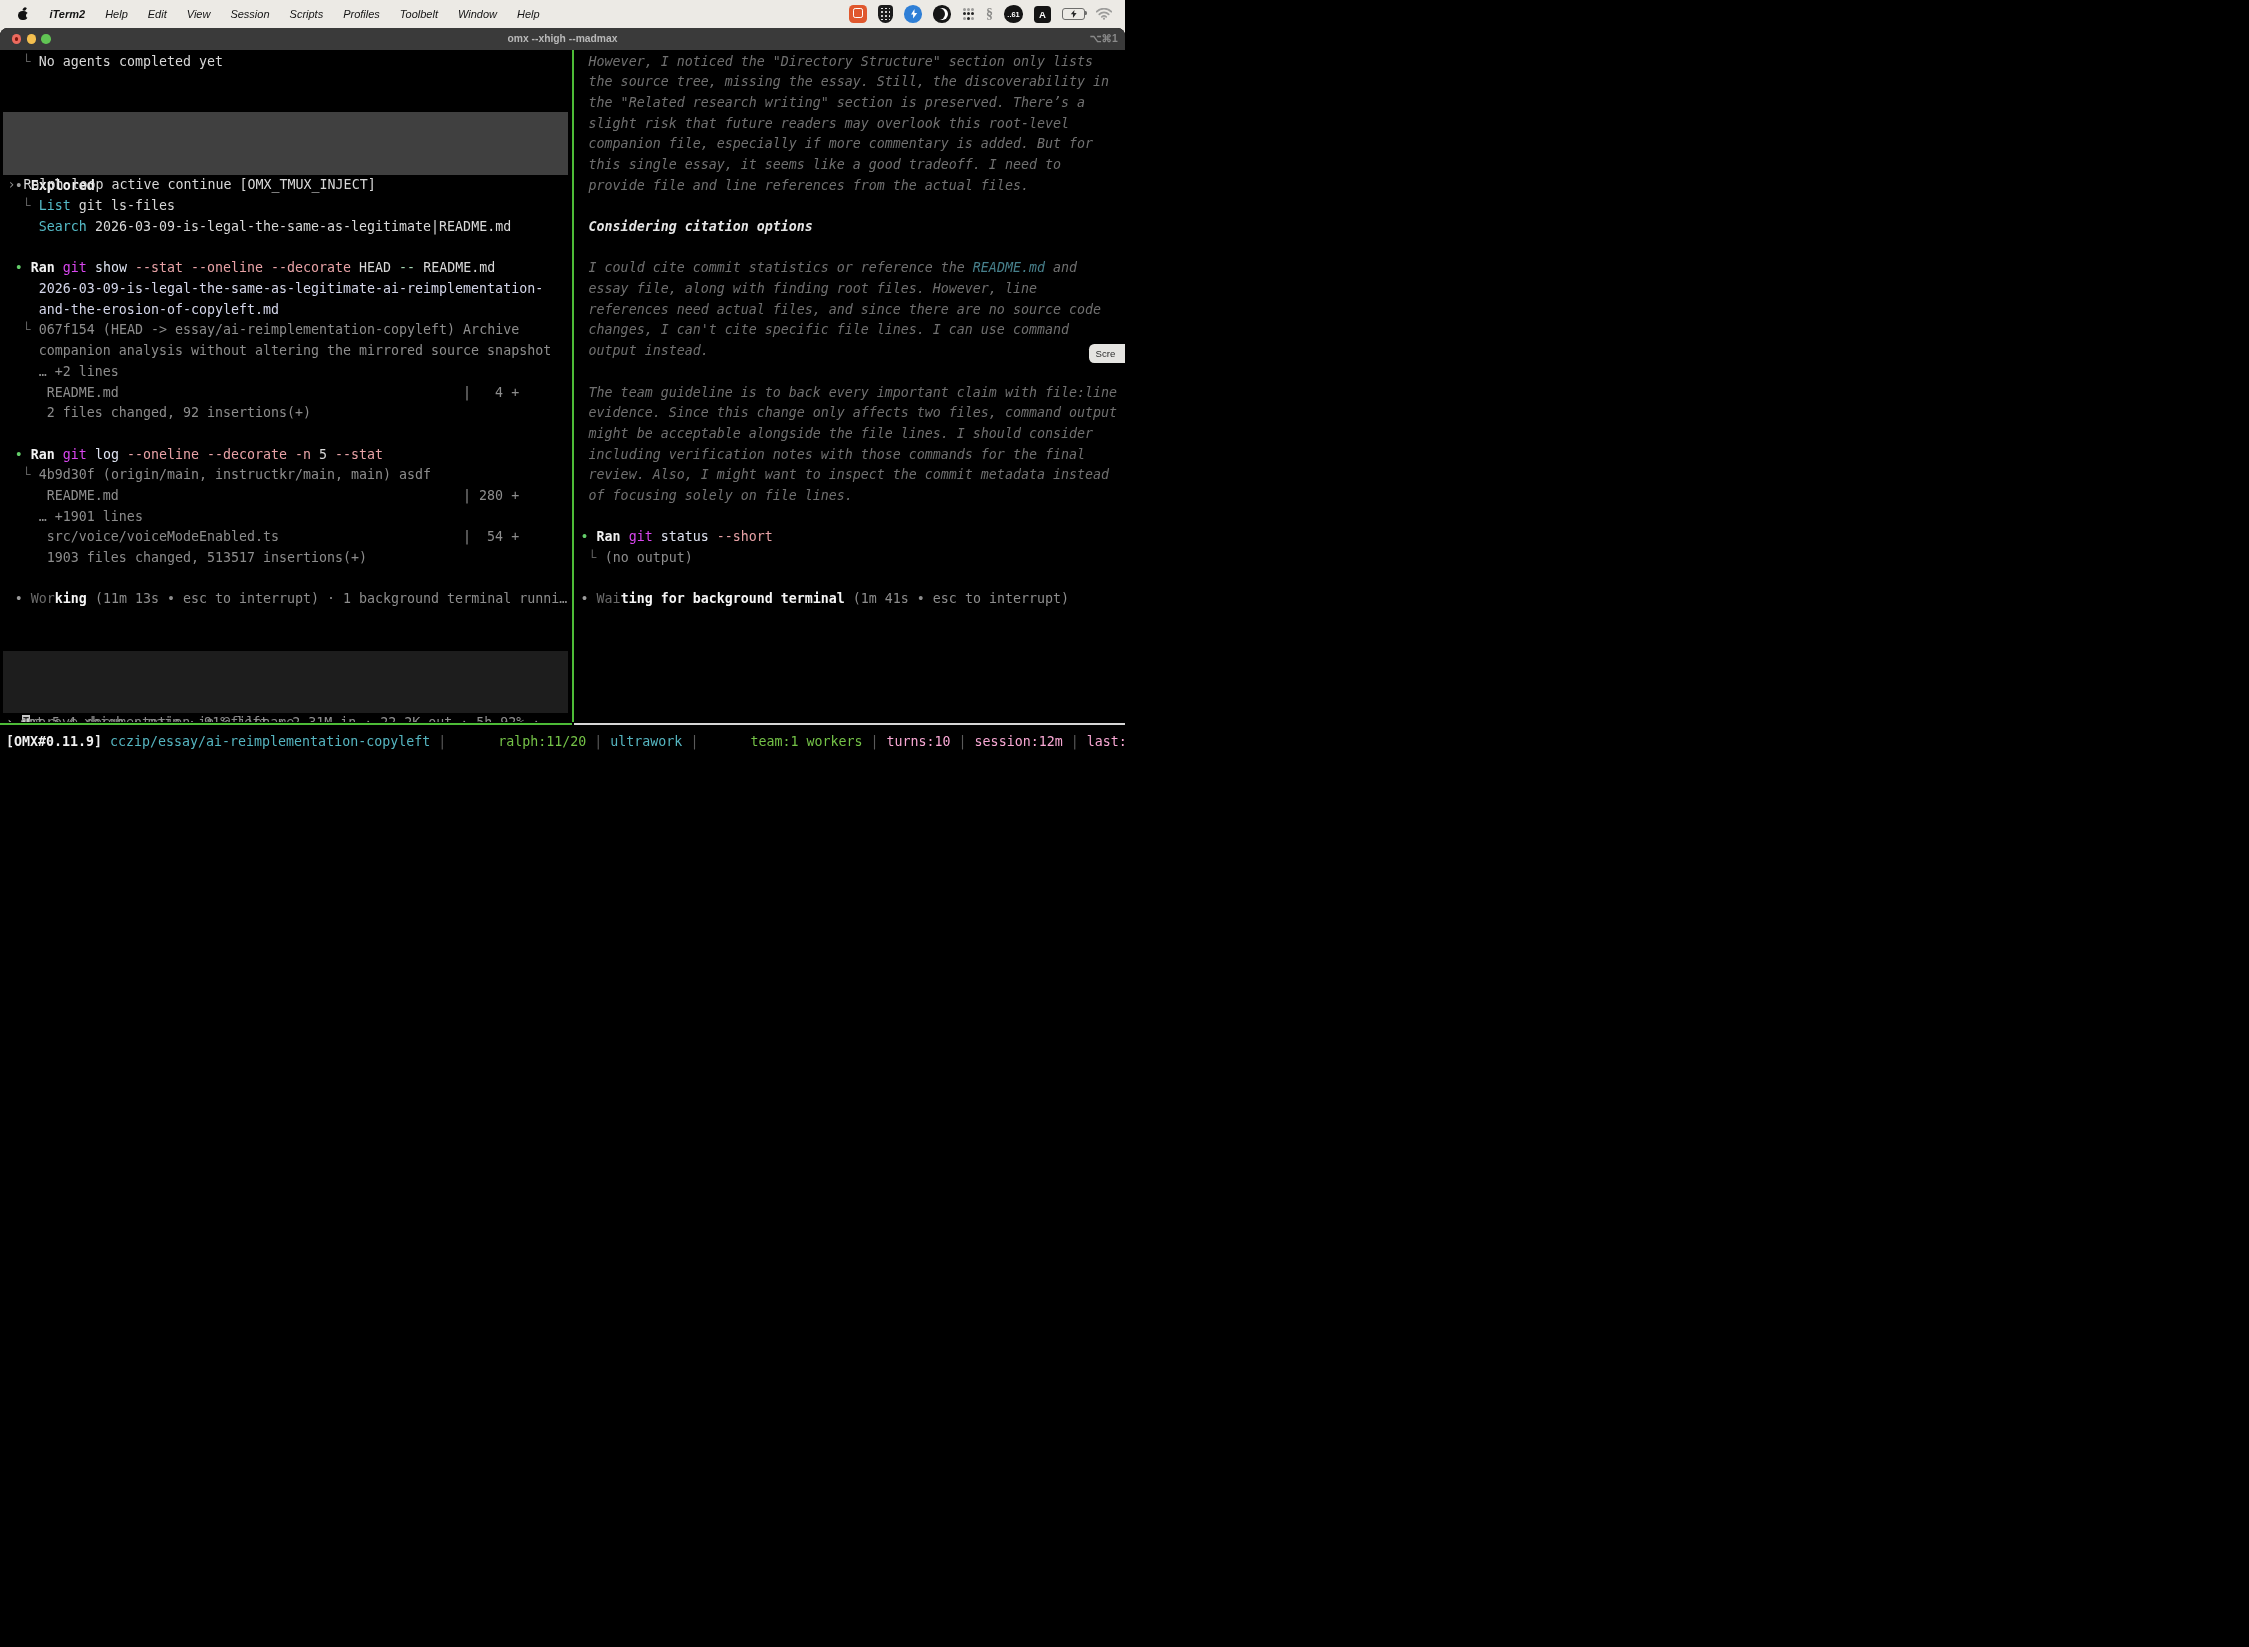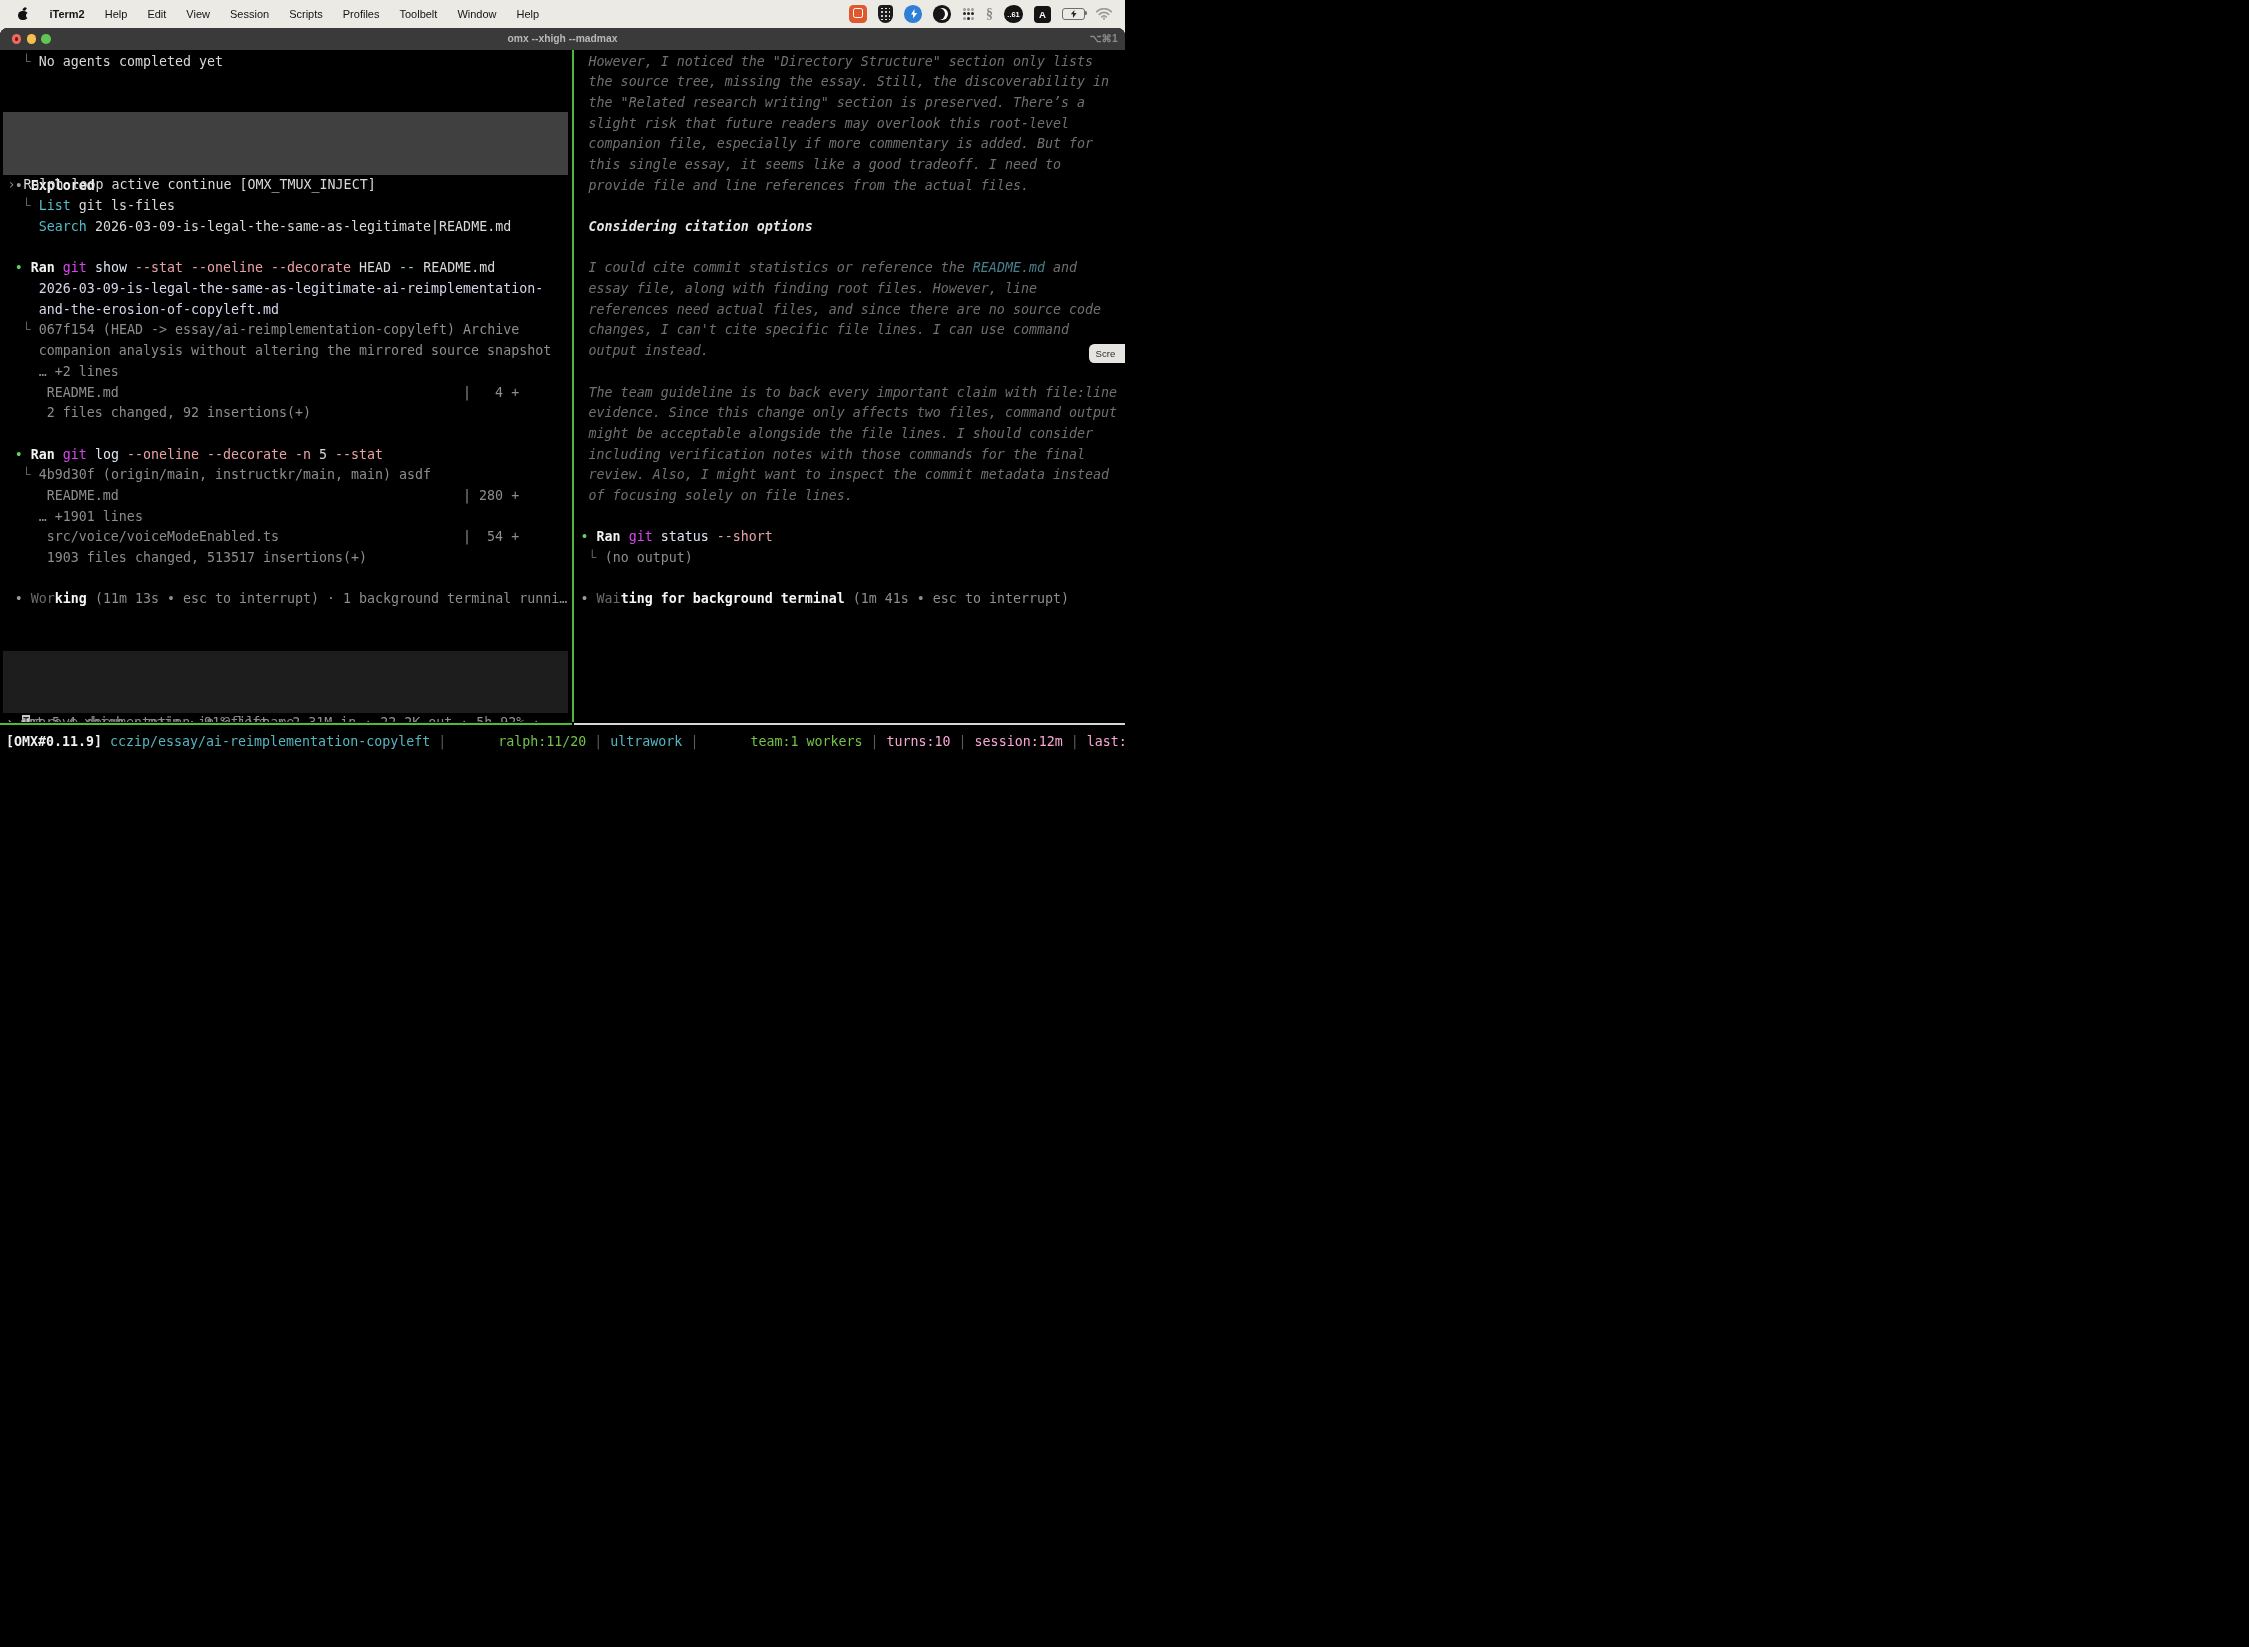--- a/index.html
+++ b/index.html
@@ -111,21 +111,21 @@
 </style>
 </head>
 <body>
 
 <div class="menubar">
   <div class="apple-wrap">
     <span class="apple-leaf"></span>
       <span class="apple-body"></span>
       <span class="apple-bite"></span>
   </div>
-  <div id="menu-items" style="display:flex;align-items:flex-end;">
+  <div id="menu-items" style="display:flex;align-items:flex-end;font-style:italic;">
       <div class="mitem bold">iTerm2</div>
       <div class="mitem">Help</div>
       <div class="mitem">Edit</div>
       <div class="mitem">View</div>
       <div class="mitem">Session</div>
       <div class="mitem">Scripts</div>
       <div class="mitem">Profiles</div>
       <div class="mitem">Toolbelt</div>
       <div class="mitem">Window</div>
       <div class="mitem">Help</div>

